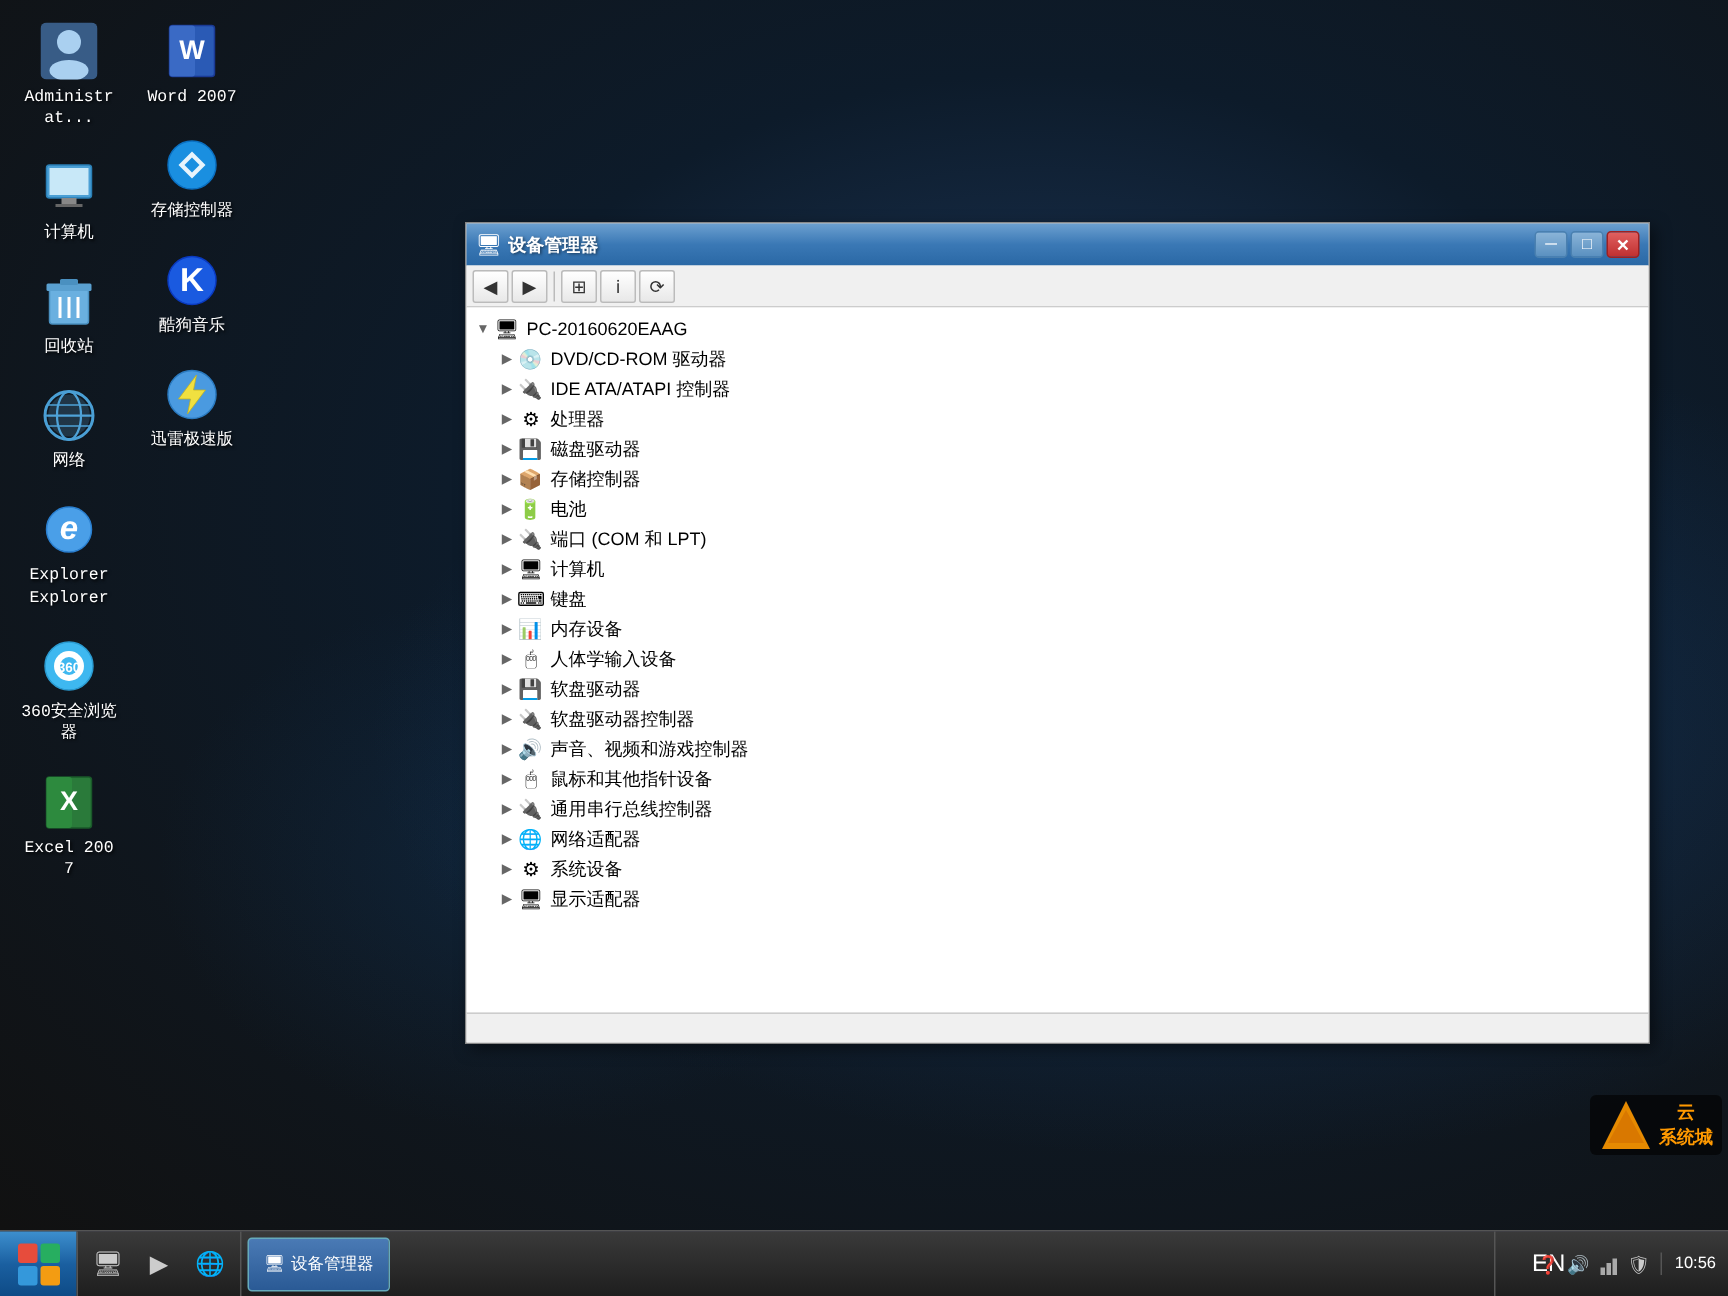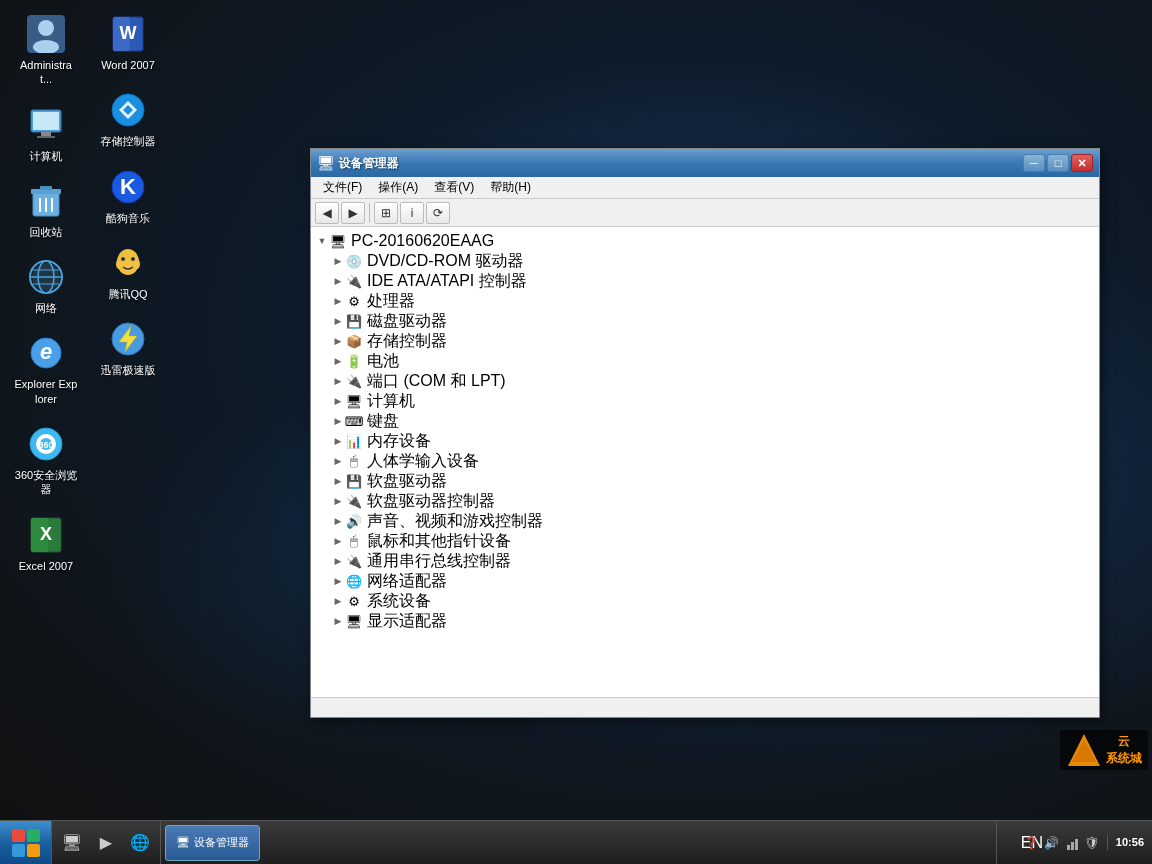--- a/index.html
+++ b/index.html
@@ -67,20 +67,21 @@
       margin-bottom: 4px;
     }
 
     .desktop-icon .icon-label {
       color: white;
       font-size: 11px;
       text-align: center;
       text-shadow: 1px 1px 2px rgba(0,0,0,0.9);
       line-height: 1.3;
       word-break: break-all;
+      font-family: Liberation Mono, monospace;
     }
 
     
     .watermark {
       position: absolute;
       bottom: 60px;
       right: 20px;
       color: rgba(255,255,255,0.7);
       font-size: 28px;
       font-weight: bold;
@@ -192,21 +193,20 @@
     .taskbar-clock {
       display: flex;
       flex-direction: column;
       align-items: flex-end;
       padding: 0 8px;
       color: white;
       font-size: 11px;
       line-height: 1.4;
       cursor: pointer;
       border-left: 1px solid #555;
-      font-weight: bold;
     }
 
     
     .window {
       position: absolute;
       top: 148px;
       left: 310px;
       width: 790px;
       background: #f0f0f0;
       border: 1px solid #888;
@@ -350,21 +350,21 @@
       height: 16px;
       margin-right: 4px;
       display: flex;
       align-items: center;
       justify-content: center;
       font-size: 13px;
       flex-shrink: 0;
     }
 
     .tree-label {
-      font-size: 16px;
+      font-size: 12px;
     }
 
     
     .statusbar {
       height: 20px;
       background: #f0f0f0;
       border-top: 1px solid #ccc;
       display: flex;
       align-items: center;
       padding: 0 4px;
@@ -504,33 +504,20 @@
         <div class="icon-img">
           <svg width="38" height="38" viewBox="0 0 38 38">
             <circle cx="19" cy="19" r="16" fill="#1a5ae0" stroke="#0a3ac0" stroke-width="1"></circle>
             <text x="19" y="26" text-anchor="middle" font-size="22" font-weight="bold" fill="white">K</text>
           </svg>
         </div>
         <span class="icon-label">酷狗音乐</span>
       </div>
 
 
-      <div class="desktop-icon">
-        <div class="icon-img">
-          <svg width="38" height="38" viewBox="0 0 38 38">
-            <ellipse cx="19" cy="18" rx="11" ry="13" fill="#f0c040"></ellipse>
-            <circle cx="14" cy="15" r="2" fill="#333"></circle>
-            <circle cx="24" cy="15" r="2" fill="#333"></circle>
-            <path d="M14 23 Q19 27 24 23" stroke="#333" stroke-width="1.5" fill="none"></path>
-            <ellipse cx="10" cy="20" rx="3" ry="5" fill="#f0c040"></ellipse>
-            <ellipse cx="28" cy="20" rx="3" ry="5" fill="#f0c040"></ellipse>
-          </svg>
-        </div>
-        <span class="icon-label">腾讯QQ</span>
-      </div>
 
       <div class="desktop-icon">
         <div class="icon-img">
           <svg width="38" height="38" viewBox="0 0 38 38">
             <circle cx="19" cy="19" r="16" fill="#4a9ae0" stroke="#2a7ac0" stroke-width="1"></circle>
             <path d="M22 6 L10 22 L18 22 L16 32 L28 16 L20 16 Z" fill="#f0e040" stroke="#c0b020" stroke-width="0.5"></path>
           </svg>
         </div>
         <span class="icon-label">迅雷极速版</span>
       </div>
@@ -558,26 +545,20 @@
     <div class="window-titlebar">
       <span class="window-title-icon">🖥</span>
       <span class="window-title-text">设备管理器</span>
       <div class="window-controls">
         <div class="win-ctrl-btn">─</div>
         <div class="win-ctrl-btn">□</div>
         <div class="win-ctrl-btn close">✕</div>
       </div>
     </div>
 
-    <div class="menubar">
-      <div class="menu-item">文件(F)</div>
-      <div class="menu-item">操作(A)</div>
-      <div class="menu-item">查看(V)</div>
-      <div class="menu-item">帮助(H)</div>
-    </div>
 
     <div class="toolbar">
       <div class="toolbar-btn">◀</div>
       <div class="toolbar-btn">▶</div>
       <div class="toolbar-separator"></div>
       <div class="toolbar-btn">⊞</div>
       <div class="toolbar-btn">ℹ</div>
       <div class="toolbar-btn">⟳</div>
     </div>
 

